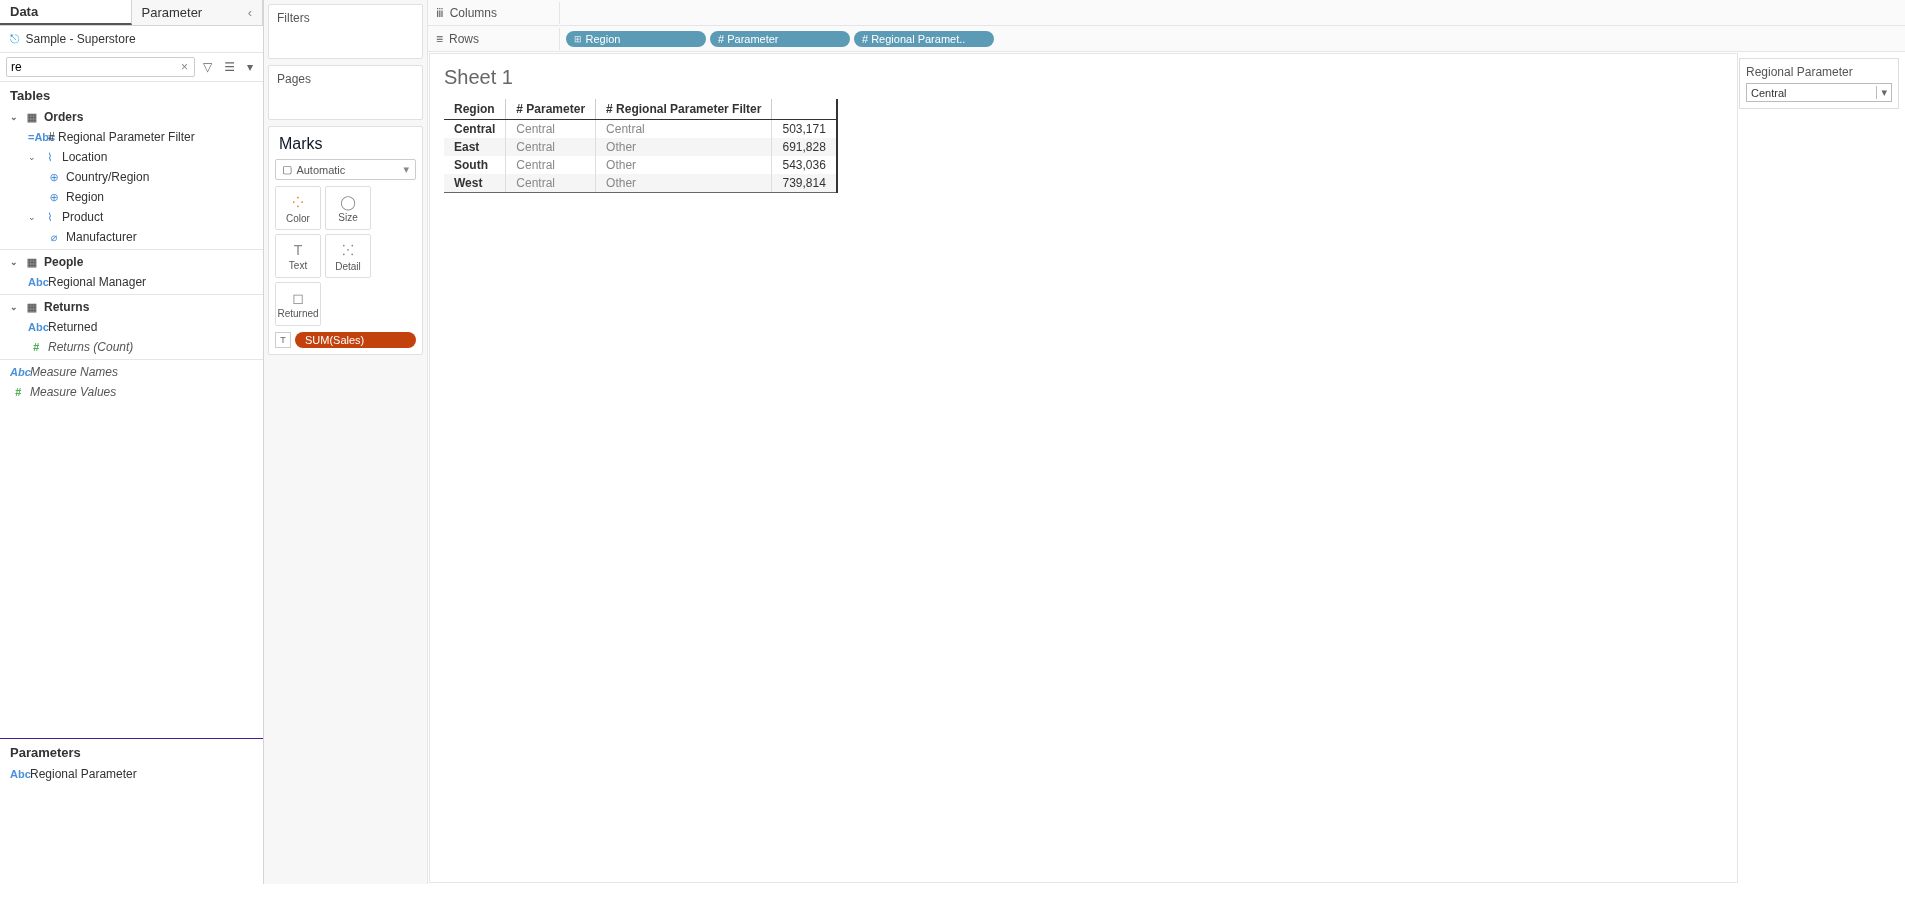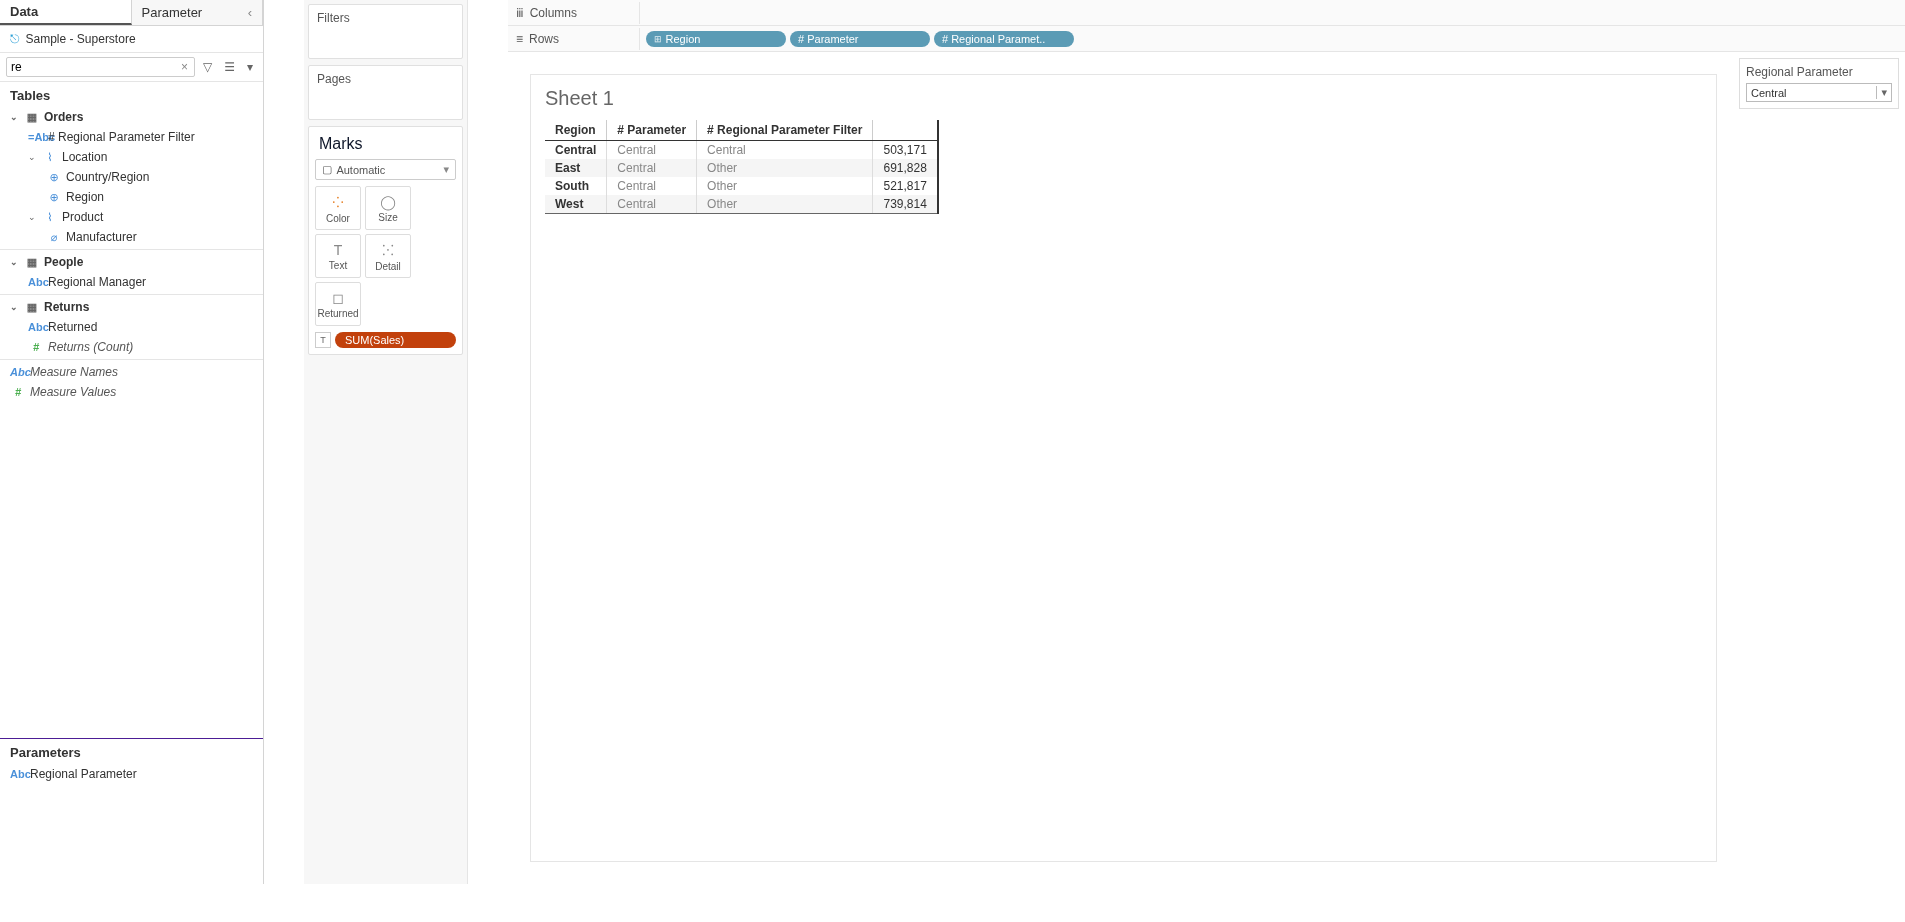--- a/index.html
+++ b/index.html
@@ -1,17 +1,17 @@
 <!DOCTYPE html>
 <html><head>
 <meta charset="utf-8">
 <style>
 * { box-sizing: border-box; margin: 0; padding: 0; }
 body { font-family: 'Segoe UI', Arial, sans-serif; font-size: 12px; color: #333; background: #fff; overflow: hidden; }
-.app { display: flex; height: 884px; width: 1905px; gap: 40px; }
+.app { display: flex; height: 884px; width: 1905px; }
 
 
 .sidebar-left { width: 264px; border-right: 1px solid #d4d4d4; display: flex; flex-direction: column; background: #fff; }
 .tabs { display: flex; border-bottom: 1px solid #d4d4d4; }
 .tab { flex: 1; padding: 4px 10px; font-size: 13px; cursor: pointer; border-right: 1px solid #d4d4d4; background: #f7f7f7; display: flex; align-items: center; }
 .tab.active { font-weight: bold; background: #fff; border-bottom: 2px solid #555; }
 .tab .caret { margin-left: auto; color: #888; }
 
 .datasource { padding: 6px 10px; display: flex; align-items: center; gap: 6px; border-bottom: 1px solid #e5e5e5; }
 .ds-icon { color: #2a9fd6; font-size: 12px; }
@@ -59,21 +59,21 @@
 
 
 .main { flex: 1; display: flex; flex-direction: column; }
 .shelf-row { display: flex; align-items: center; border-bottom: 1px solid #e5e5e5; min-height: 26px; background: #fafafa; }
 .shelf-label { width: 132px; padding: 4px 8px; display: flex; align-items: center; gap: 6px; font-size: 12px; color: #555; border-right: 1px solid #e5e5e5; }
 .shelf-content { flex: 1; display: flex; align-items: center; gap: 4px; padding: 2px 6px; }
 .shelf-pill { background: #5b9bb5; color: #fff; border-radius: 10px; padding: 2px 12px 2px 8px; font-size: 11px; display: flex; align-items: center; gap: 4px; min-width: 140px; cursor: pointer; }
 .shelf-pill .pi { font-size: 9px; opacity: 0.8; }
 
 .view-area { display: flex; flex: 1; }
-.worksheet { flex: 1; padding: 12px 14px; border: 1px solid #e5e5e5; margin: 22px; background: #fff; }
+.worksheet { flex: 1; padding: 12px 14px; border: 1px solid #e5e5e5; margin: 1px; background: #fff; }
 .sheet-title { font-size: 20px; color: #666; font-weight: normal; margin-bottom: 10px; }
 .data-table { border-collapse: collapse; font-size: 12px; }
 .data-table th { text-align: left; font-weight: bold; padding: 3px 10px; border-bottom: 1px solid #333; border-right: 1px solid #ccc; }
 .data-table th.num-col { border-right: 2px solid #333; border-left: 1px solid #666; min-width: 60px; }
 .data-table td { padding: 2px 10px; border-right: 1px solid #ddd; }
 .data-table td.rlabel { font-weight: bold; }
 .data-table td.dim { color: #888; }
 .data-table td.num { text-align: right; border-right: 2px solid #333; border-left: 1px solid #ccc; }
 .data-table tr.odd td { background: #f5f5f5; }
 .data-table tr.last td { border-bottom: 1px solid #666; }
@@ -289,21 +289,21 @@
             <tr class="odd">
               <td class="rlabel">East</td>
               <td class="dim">Central</td>
               <td class="dim">Other</td>
               <td class="num">691,828</td>
             </tr>
             <tr>
               <td class="rlabel">South</td>
               <td class="dim">Central</td>
               <td class="dim">Other</td>
-              <td class="num">521,817</td>
+              <td class="num">543,036</td>
             </tr>
             <tr class="odd last">
               <td class="rlabel">West</td>
               <td class="dim">Central</td>
               <td class="dim">Other</td>
               <td class="num">739,814</td>
             </tr>
           </tbody>
         </table>
       </div>

